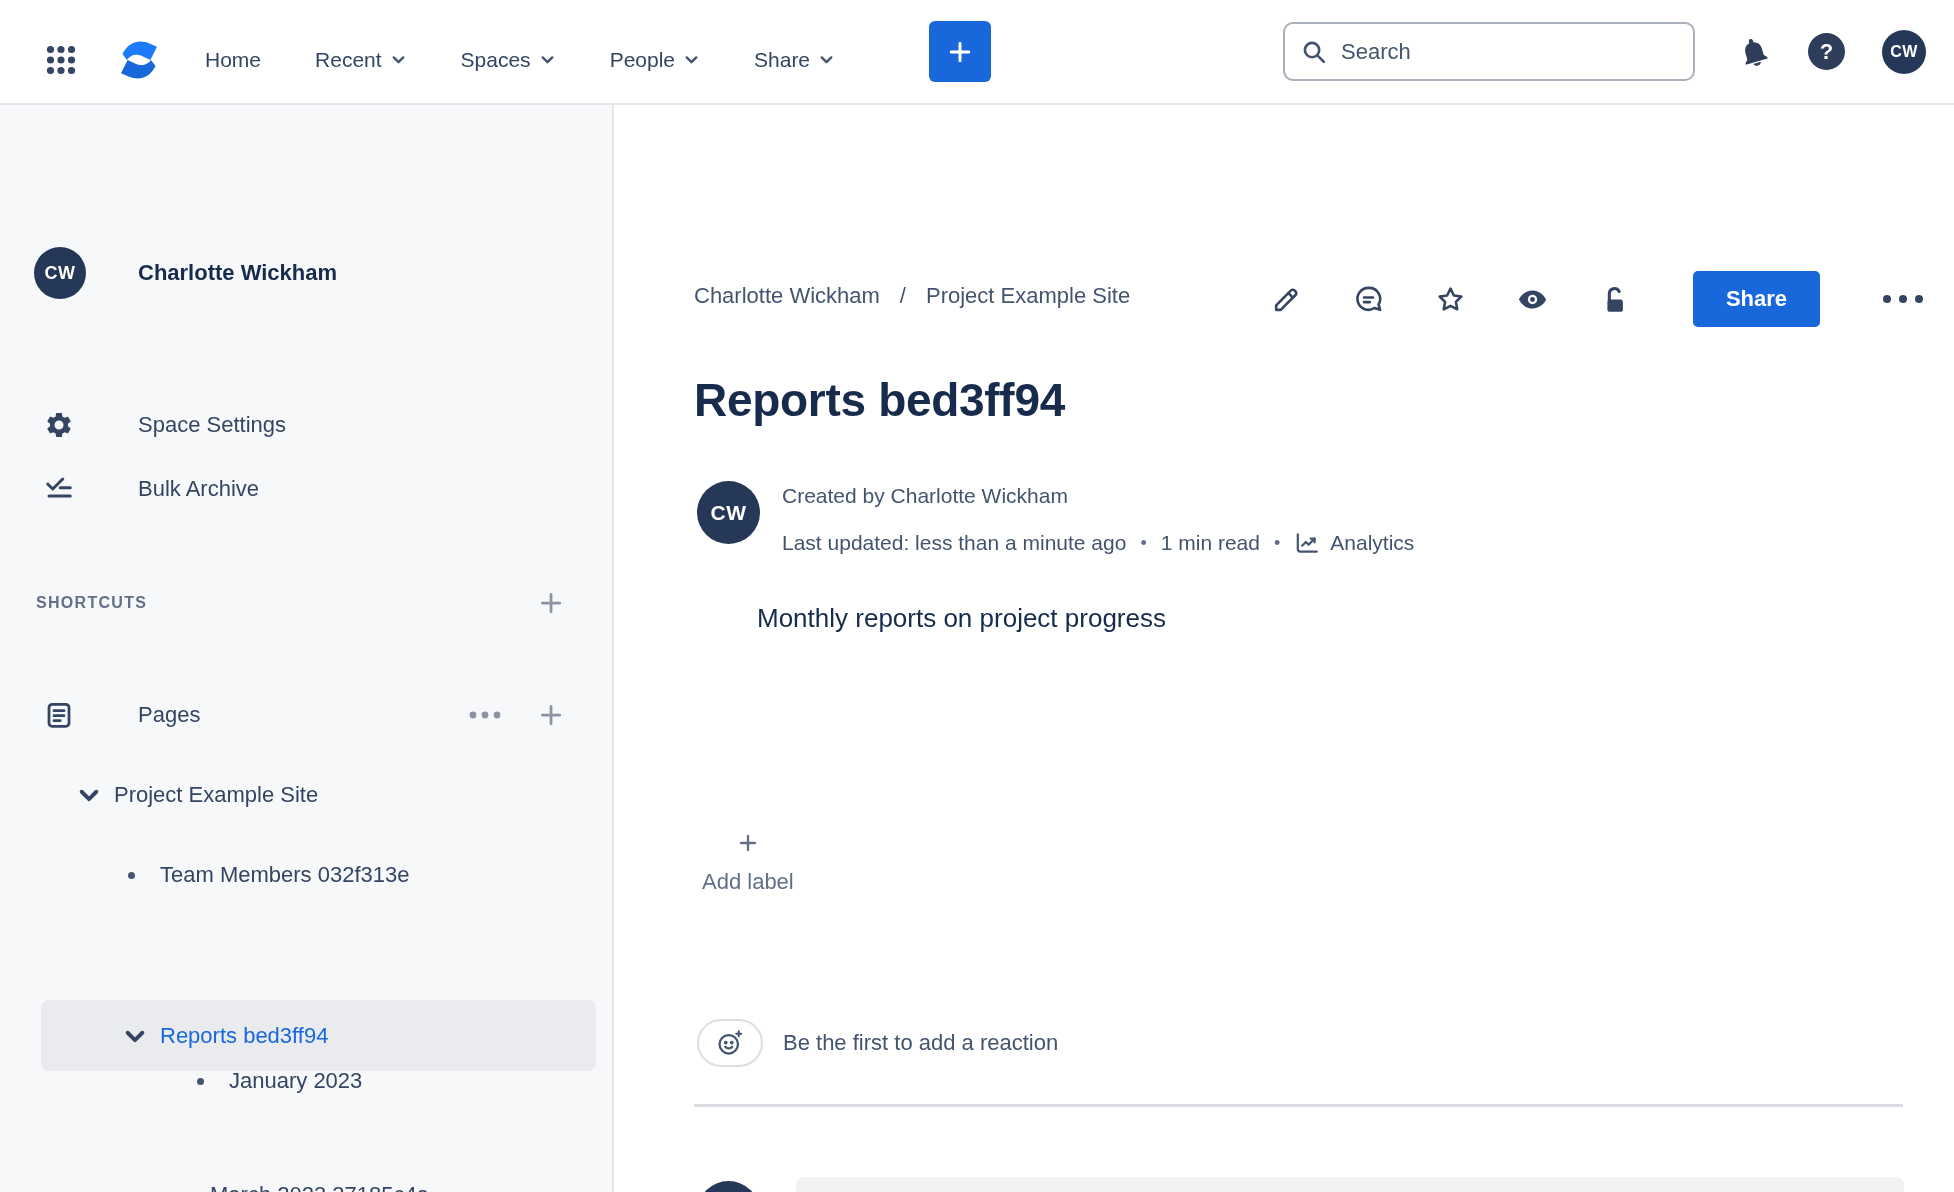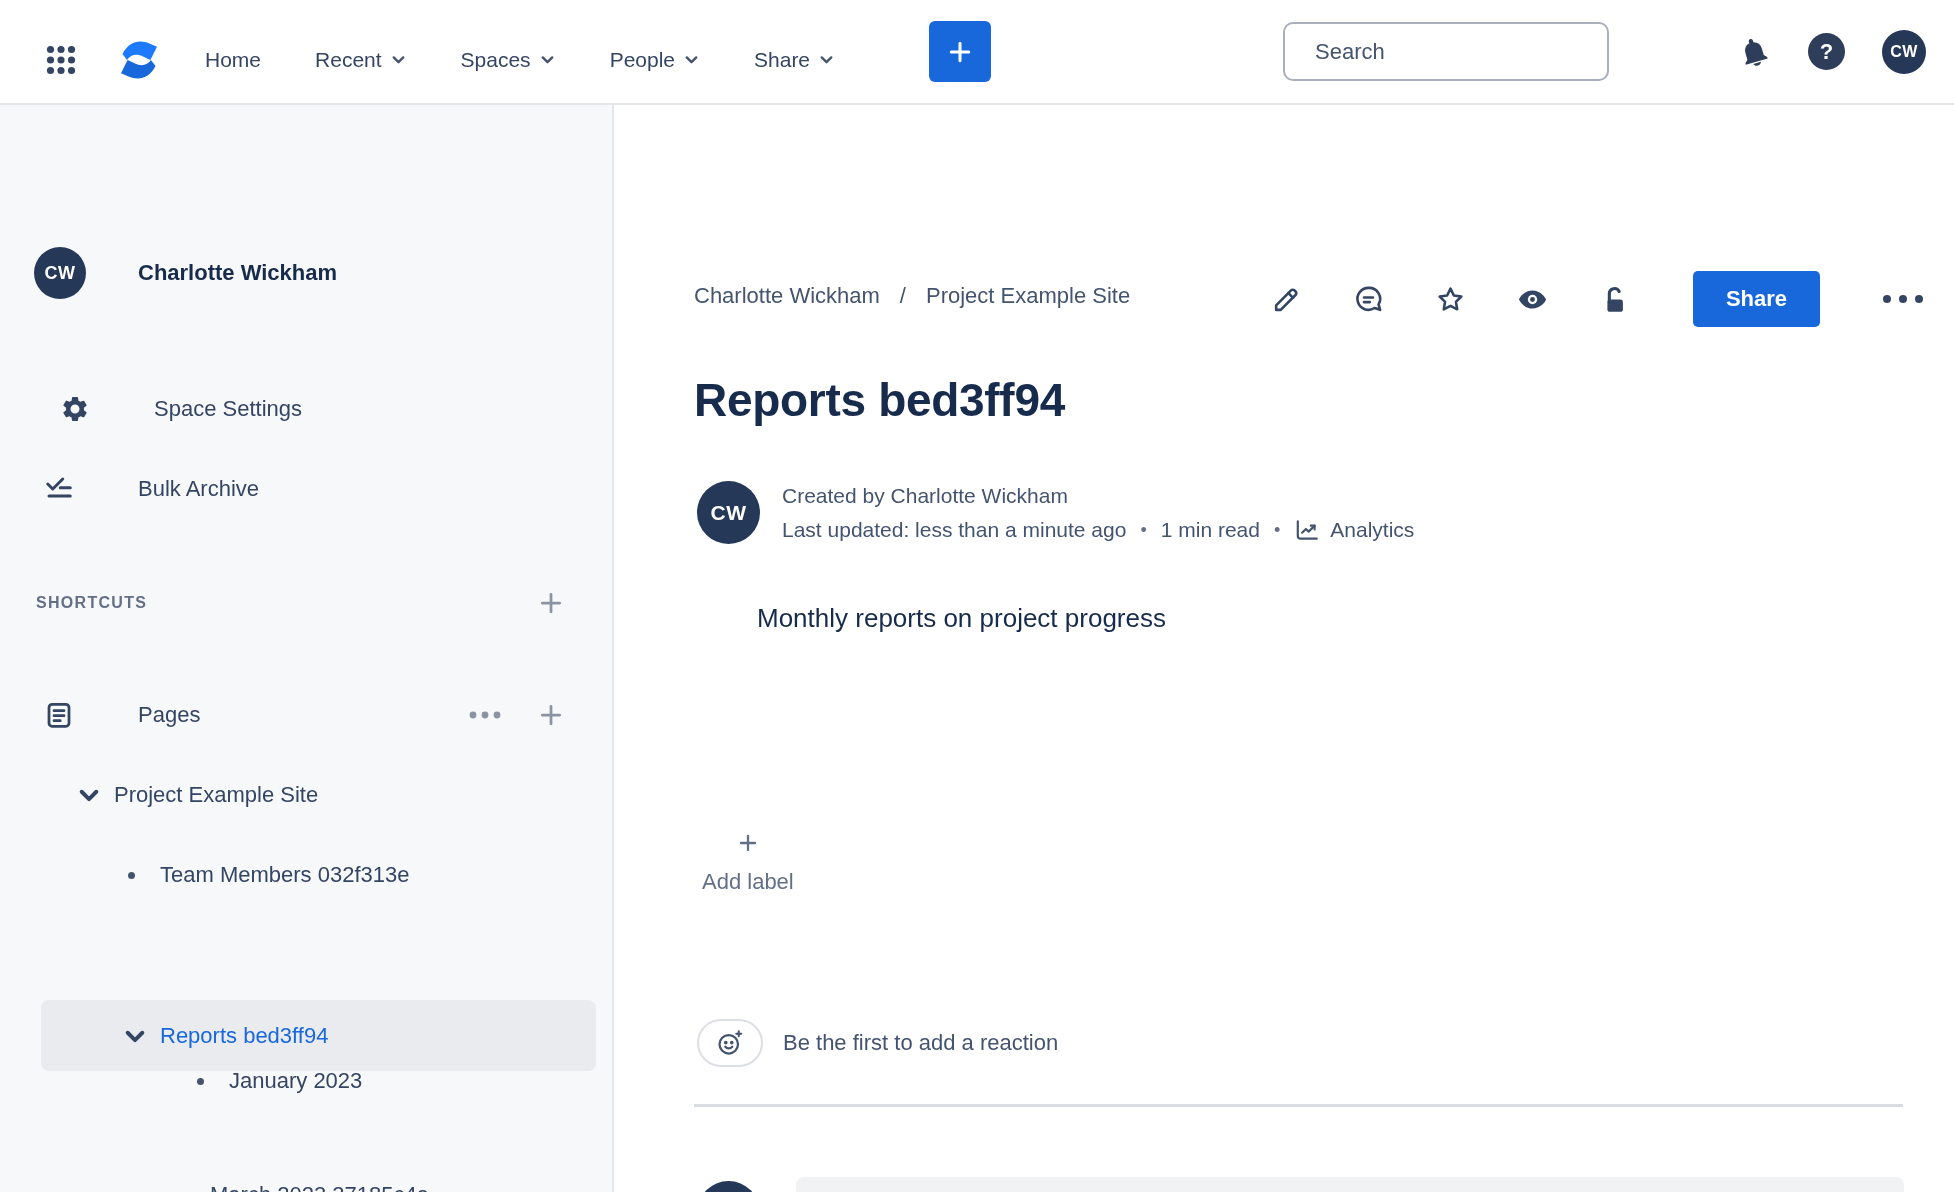--- a/index.html
+++ b/index.html
@@ -12,21 +12,21 @@
   .nav-left { position:absolute; left:41px; top:0; height:119px; display:flex; align-items:center; }
   .appgrid { width:40px; height:40px; display:flex; align-items:center; justify-content:center; cursor:pointer; }
   .logo { margin-left:34px; width:48px; height:48px; cursor:pointer; }
   .menu { display:flex; align-items:center; gap:54px; margin-left:42px; }
   .menu-item { display:flex; align-items:center; gap:8px; font-size:21px; font-weight:500;
     color:#344563; cursor:pointer; white-space:nowrap; }
   .chev { width:17px; height:17px; stroke:#44546F; }
   .create-btn { position:absolute; left:929px; top:21px; width:62px; height:61px; border:none;
     border-radius:6px; background:#1868DB; color:#fff; display:flex; align-items:center;
     justify-content:center; cursor:pointer; }
-  .searchbox { position:absolute; left:1283px; top:22px; width:326px; height:59px;
+  .searchbox { position:absolute; left:1283px; top:22px; width:412px; height:59px;
     border:2.5px solid #A9B0BC; border-radius:10px; background:#fff; display:flex;
     align-items:center; padding:0 16px; }
   .searchbox input { border:none; outline:none; font-size:22px; color:#344563; margin-left:14px;
     width:300px; background:transparent; font-family:inherit; }
   .searchbox input::placeholder { color:#44546F; opacity:1; }
   .nav-right { position:absolute; right:28px; top:0; height:103px; display:flex; align-items:center; gap:37px; }
   .bell { transform:rotate(-16deg); cursor:pointer; }
   .help-circle { width:37px; height:37px; border-radius:50%; background:#2E3D59; color:#fff;
     font-size:22px; font-weight:700; display:flex; align-items:center; justify-content:center; cursor:pointer; }
   .avatar { border-radius:50%; background:#253858; color:#fff; font-weight:700;
@@ -36,21 +36,21 @@
   
   .sidebar { position:absolute; top:105px; left:0; width:614px; height:1087px;
     background:#F7F8F9; border-right:2px solid #E4E6EA; }
   .srow { position:absolute; left:0; width:614px; height:56px; display:flex; align-items:center; }
   .space-head { top:136px; height:64px; }
   .space-head .avatar { width:52px; height:52px; font-size:18px; margin-left:34px; }
   .space-name { font-size:22px; font-weight:700; color:#172B4D; margin-left:52px; }
   .side-item { cursor:pointer; }
   .side-icon { width:30px; height:30px; margin-left:44px; flex:0 0 auto; }
   .side-label { font-size:22px; color:#344563; margin-left:64px; position:absolute; left:74px; }
-  .row-settings { top:276px;margin-left:16px; }
+  .row-settings { top:292px; }
   .row-bulk { top:356px; }
   .row-shortcuts { top:470px; }
   .shortcuts-label { font-size:16px; font-weight:700; letter-spacing:1.3px; color:#626F86; margin-left:36px; }
   .row-plus { position:absolute; right:48px; width:30px; height:30px; cursor:pointer; }
   .row-pages { top:582px; }
   .pages-actions { position:absolute; right:48px; display:flex; align-items:center; gap:34px; }
   .tree-row { position:absolute; left:0; width:614px; height:58px; display:flex; align-items:center;
     font-size:22px; color:#344563; cursor:pointer; }
   .tree-row .twisty { width:26px; height:26px; flex:0 0 auto; }
   .bullet { width:7px; height:7px; border-radius:50%; background:#44546F; flex:0 0 auto; }
@@ -74,21 +74,21 @@
   .crumb { cursor:pointer; }
   .page-actions { position:absolute; right:29px; top:166px; display:flex; align-items:center; gap:51px; }
   .pa-icon { width:31px; height:31px; cursor:pointer; flex:0 0 auto; }
   .share-btn { width:127px; height:56px; background:#1868DB; border:none; border-radius:5px;
     color:#fff; font-size:22px; font-weight:700; cursor:pointer; font-family:inherit; margin-left:12px; }
   .more-dots { margin-left:10px; }
   .page-title { position:absolute; left:78px; top:268px; font-size:46px; font-weight:600;
     color:#172B4D; letter-spacing:-0.3px; }
   .byline { position:absolute; left:81px; top:376px; display:flex; }
   .byline .avatar { width:63px; height:63px; font-size:21px; }
-  .byline-text { margin-left:22px; display:flex; flex-direction:column; gap:9px; padding-top:3px;text-align:right; }
+  .byline-text { margin-left:22px; display:flex; flex-direction:column; gap:22px; padding-top:3px;text-align:right; }
   .byline-line { font-size:21px; color:#44546F; display:flex; align-items:center; gap:12px; }
   .byline-line .dot { font-size:18px; color:#626F86; padding:0 2px; }
   .analytics { display:flex; align-items:center; gap:10px; cursor:pointer; }
   .body-text { position:absolute; left:141px; top:498px; font-size:26px; color:#172B4D; }
   .add-label { position:absolute; left:86px; top:726px; display:flex; align-items:center; gap:14px;
     font-size:22px; color:#626F86; cursor:pointer;flex-direction:column; }
   .reaction-row { position:absolute; left:81px; top:914px; display:flex; align-items:center;text-align:right; }
   .reaction-btn { width:66px; height:48px; border:2px solid #DCDFE4; border-radius:26px;
     background:#fff; display:flex; align-items:center; justify-content:center; cursor:pointer; }
   .reaction-text { font-size:22px; color:#44546F; margin-left:20px; }

